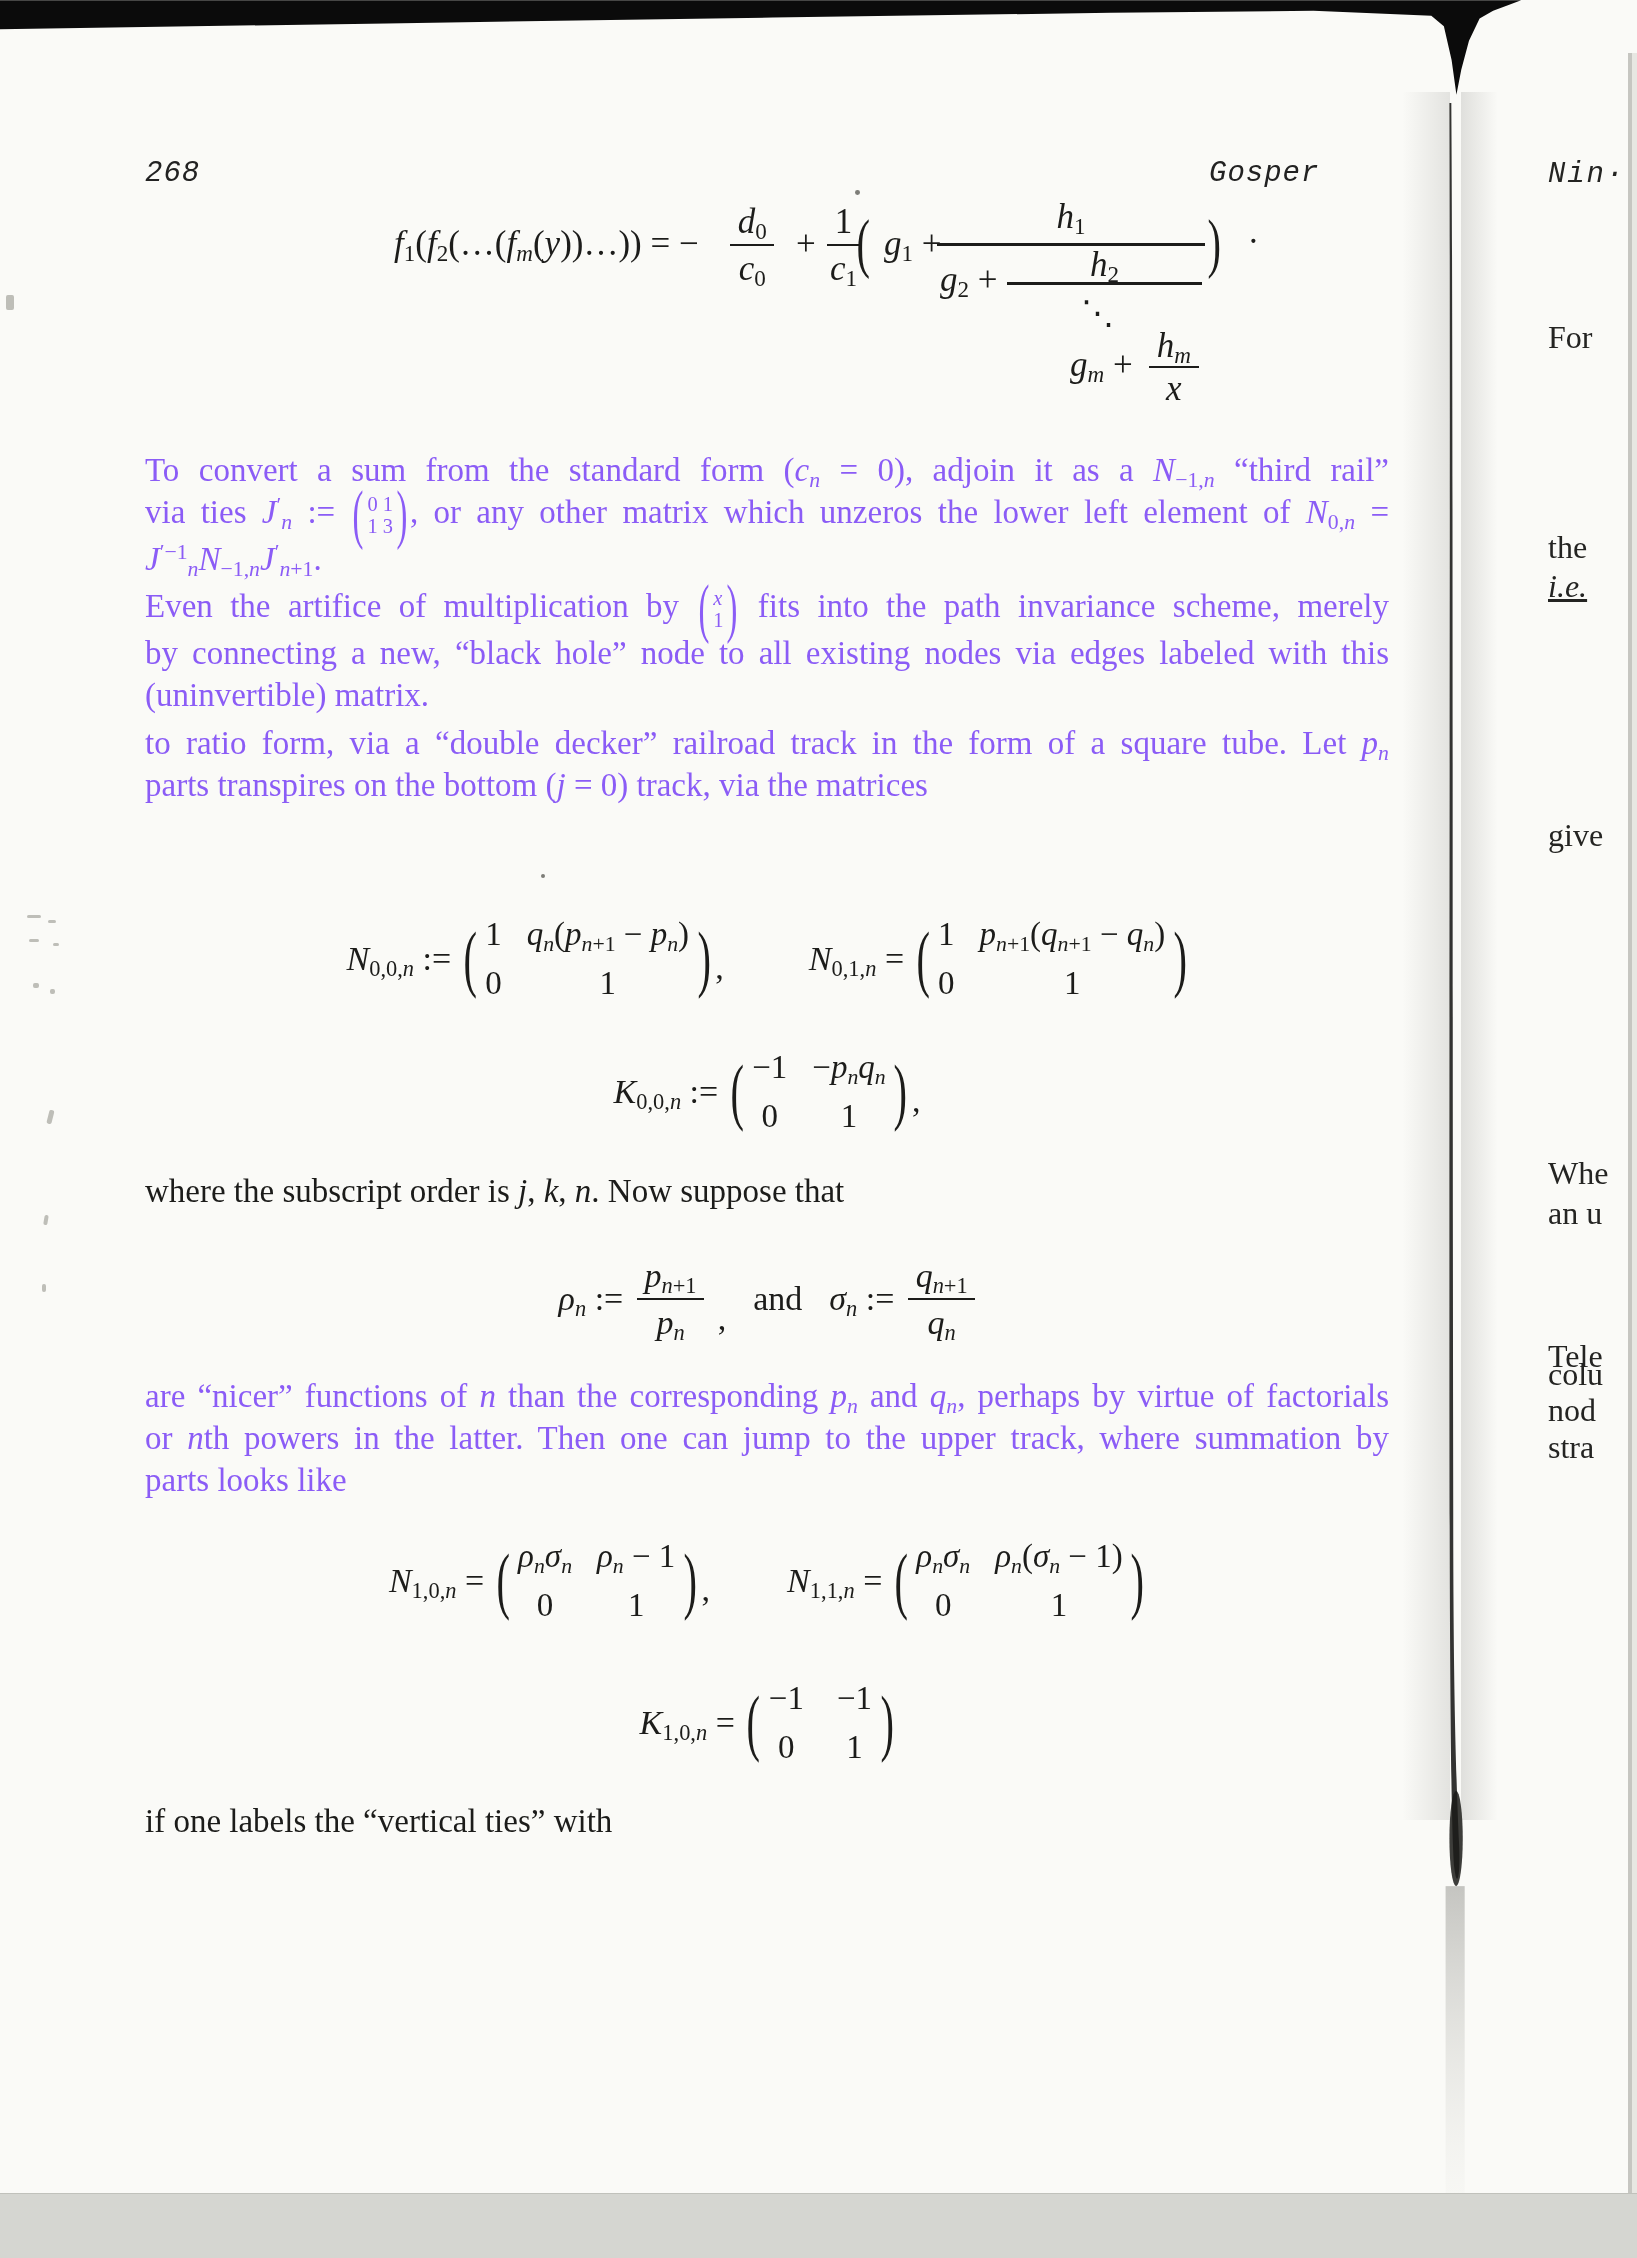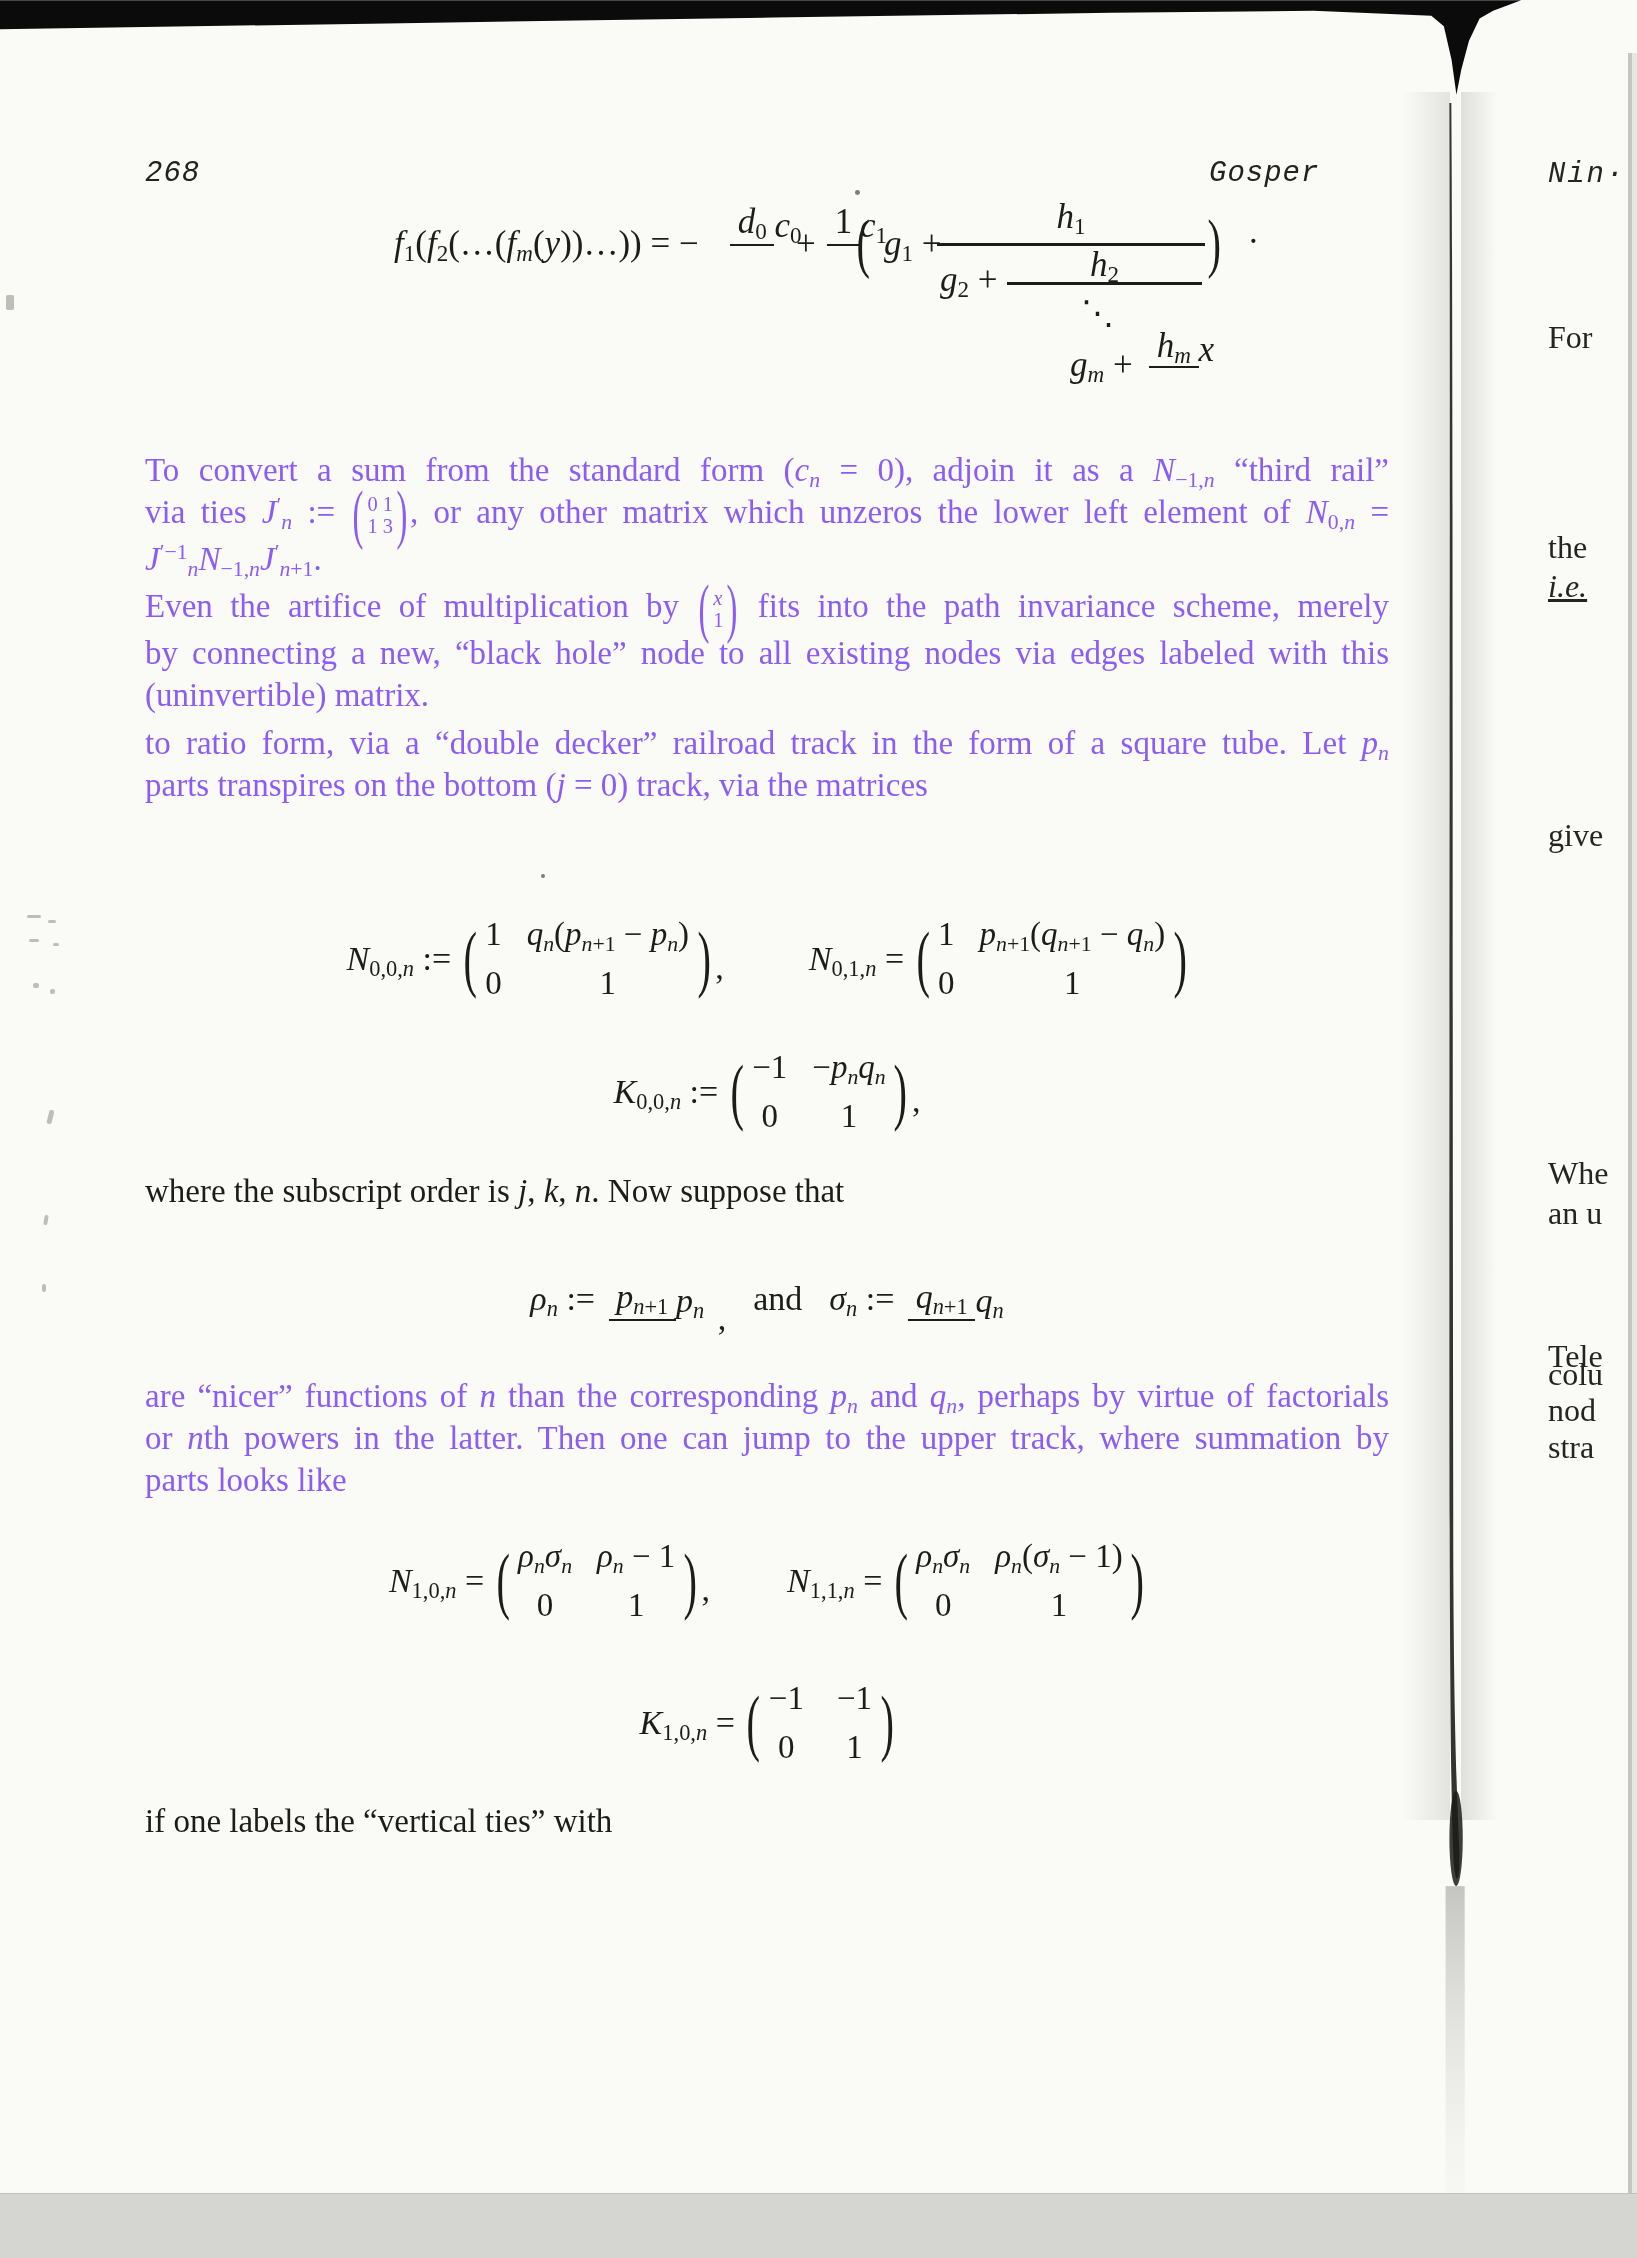--- a/index.html
+++ b/index.html
@@ -15,21 +15,21 @@
   .tline.last{text-align-last:left;}
   .single{position:absolute;left:145px;width:1244px;font-size:33px;line-height:42px;color:#1c1c1a;}
   sub{font-size:66%;vertical-align:-0.28em;line-height:0;}
   sup{font-size:66%;vertical-align:0.5em;line-height:0;}
   i{font-style:italic;}
   
   .icolgrp{display:inline-flex;align-items:center;vertical-align:middle;margin:0 1.9px;}
   .icolp{display:inline-block;font-size:110%;line-height:1;transform:scaleY(1.8) scaleX(0.9);}
   .icol{display:inline-flex;flex-direction:column;text-align:center;font-size:62%;line-height:1.12;padding:0 2.9px;}
   
-  .dfrac{display:inline-flex;flex-direction:row;align-items:center;vertical-align:middle;text-align:center;}
+  .dfrac{display:inline-flex;flex-direction:column;align-items:center;vertical-align:middle;text-align:center;}
   .dfrac .fn{display:block;padding:0 7.7px 2.9px;border-bottom:2.3px solid #1c1c1a;line-height:39px;}
   .dfrac .fd{display:block;padding-top:2.9px;line-height:39px;}
   
   .eqrow{position:absolute;left:145px;width:1244px;display:flex;justify-content:center;
          align-items:center;font-size:34px;color:#1c1c1a;}
   .mgroup{display:inline-flex;align-items:center;}
   .mlabel{margin-right:11.6px;white-space:nowrap;}
   .mpar{display:inline-block;font-size:44px;line-height:44px;transform:scaleY(1.7) scaleX(0.92);}
   .mcells{display:grid;grid-template-columns:auto auto;column-gap:25px;row-gap:9.7px;
           text-align:center;margin:0 7.7px;font-size:33px;line-height:39px;}

